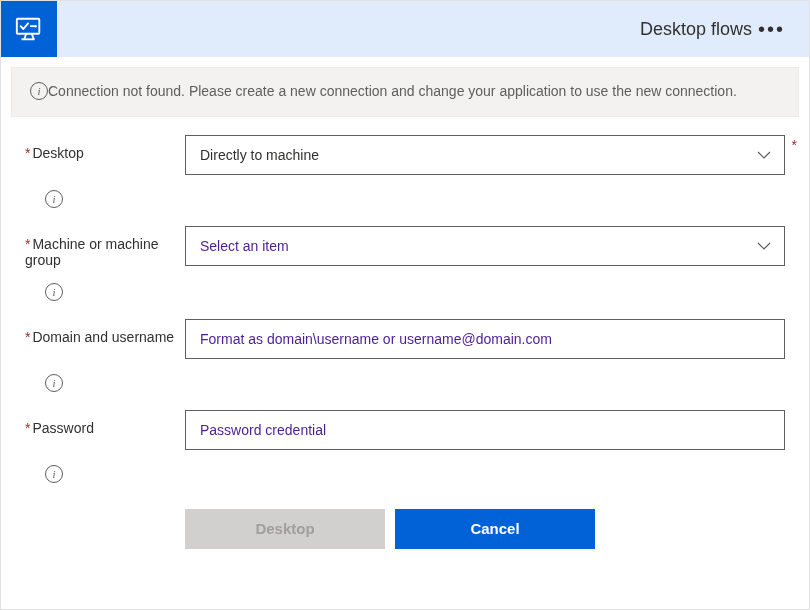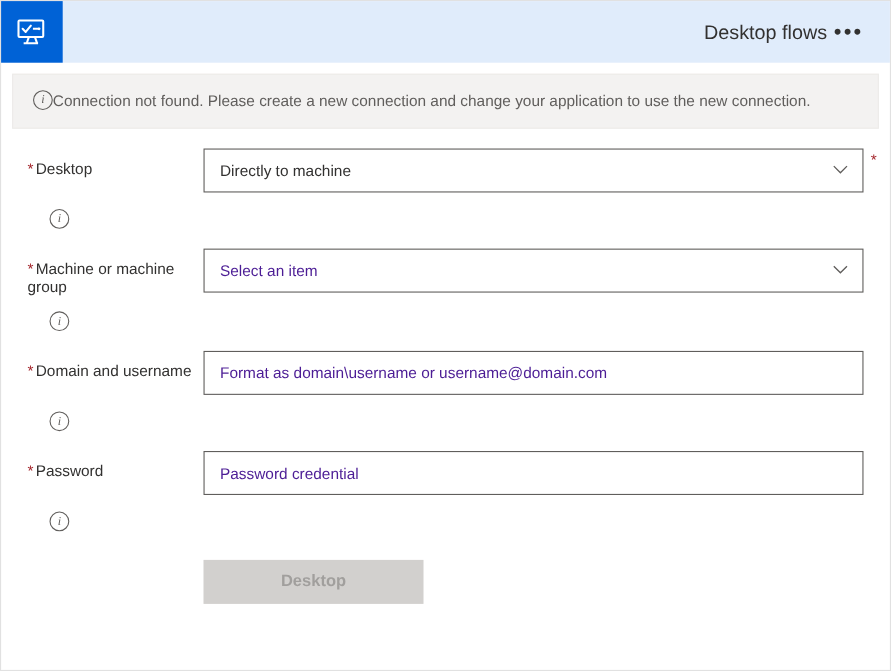--- a/index.html
+++ b/index.html
@@ -235,16 +235,17 @@
       <div class="field-col">
         <input class="input" type="password" placeholder="Password credential" style="">
       </div>
     </div>
     <div class="info-row">
       <span class="info-circle">i</span>
     </div>
 
     <div class="buttons">
       <button class="btn btn-create" disabled="">Desktop</button>
+      <button class="btn btn-cancel">Cancel</button>
     </div>
 
   </div>
 </div>
 
 </body></html>

